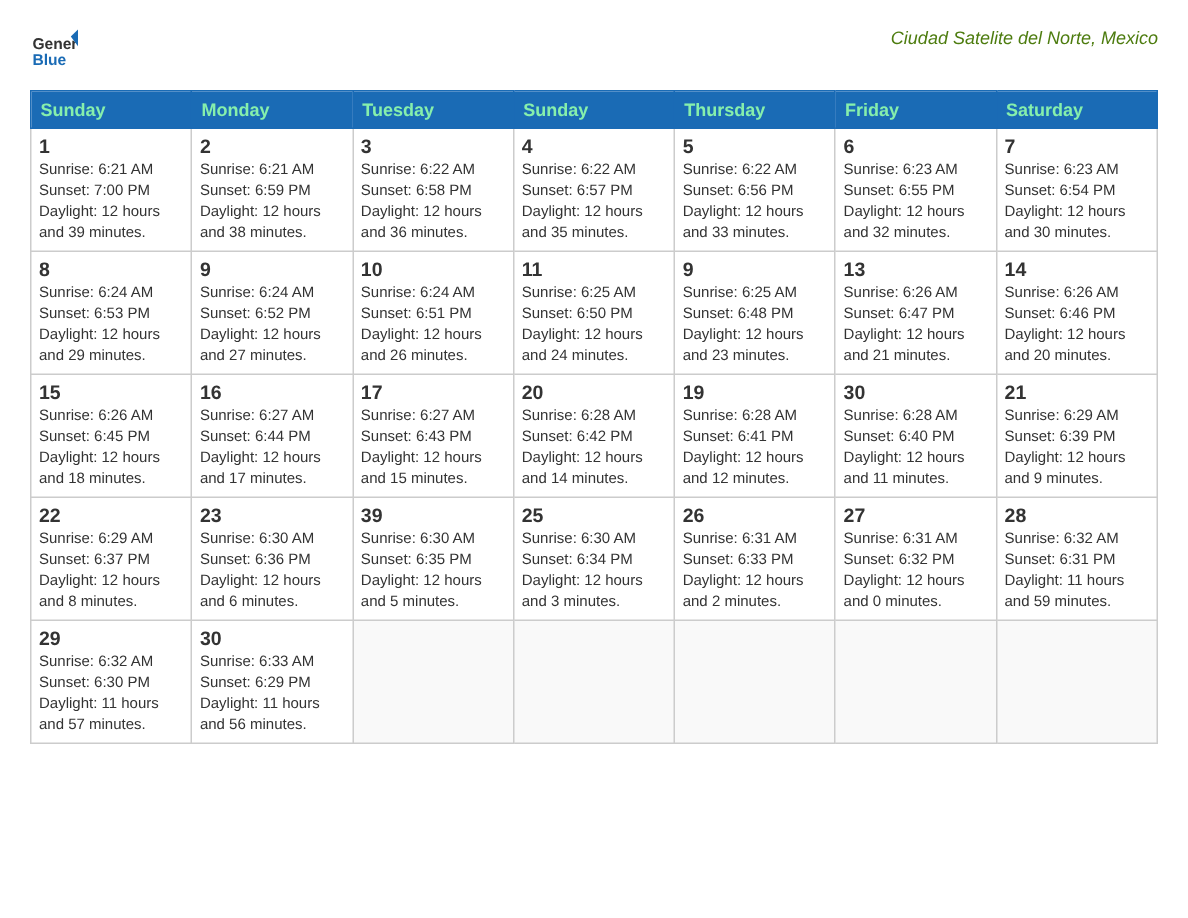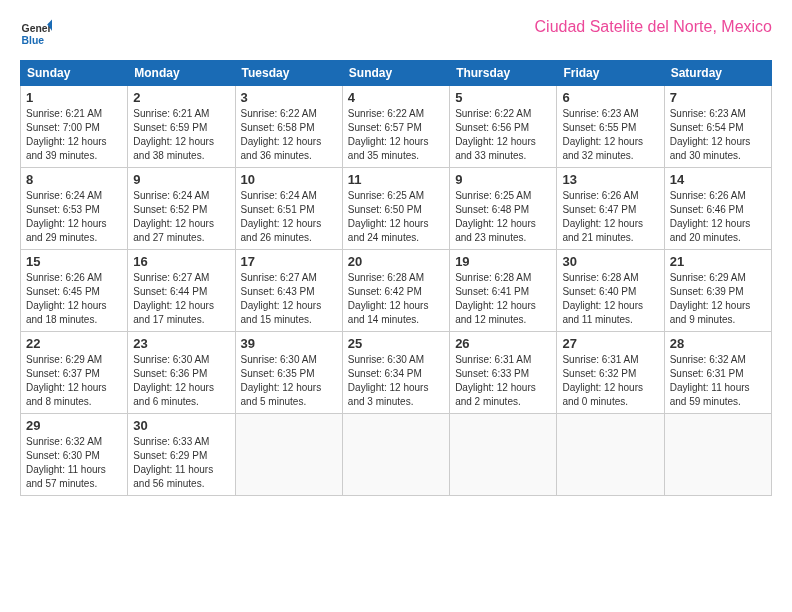--- a/index.html
+++ b/index.html
@@ -32,31 +32,32 @@
     .title-area {
       text-align: right;
     }
     .month-title {
       font-size: 32px;
       font-weight: bold;
       color: #333;
       line-height: 1.1;
     }
     .location {
-      font-size: 16px;
-      color: #ec4899;
+      font-size: 12px;
+      color: #4d7c0f;
+      font-style: italic;
     }
     .calendar {
       width: 100%;
       border-collapse: collapse;
       font-size: 10px;
     }
     .calendar th {
       background: #1a6bb5;
-      color: #ffffff;
+      color: #86efac;
       padding: 5px 6px;
       text-align: left;
       font-size: 12px;
       font-weight: bold;
       border: 1px solid #1a6bb5;
     }
     .calendar td {
       border: 1px solid #ccc;
       vertical-align: top;
       padding: 4px 5px;

